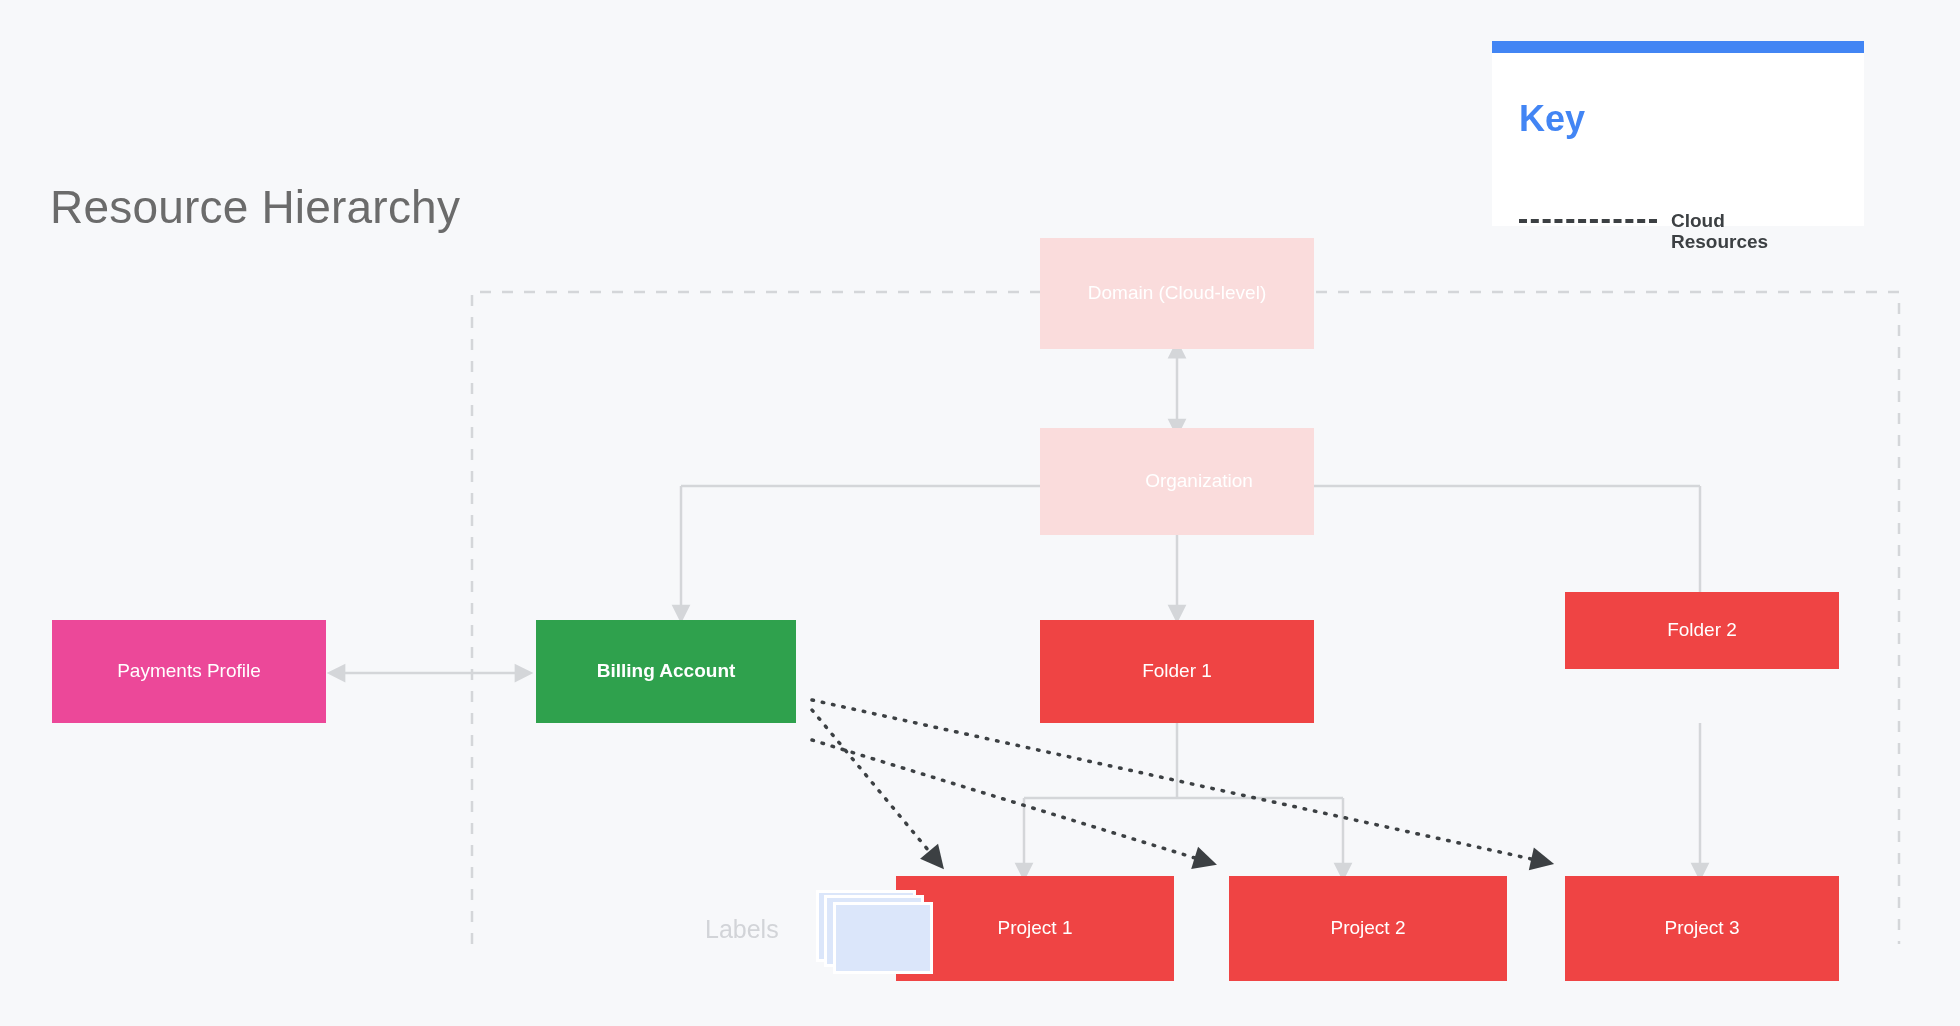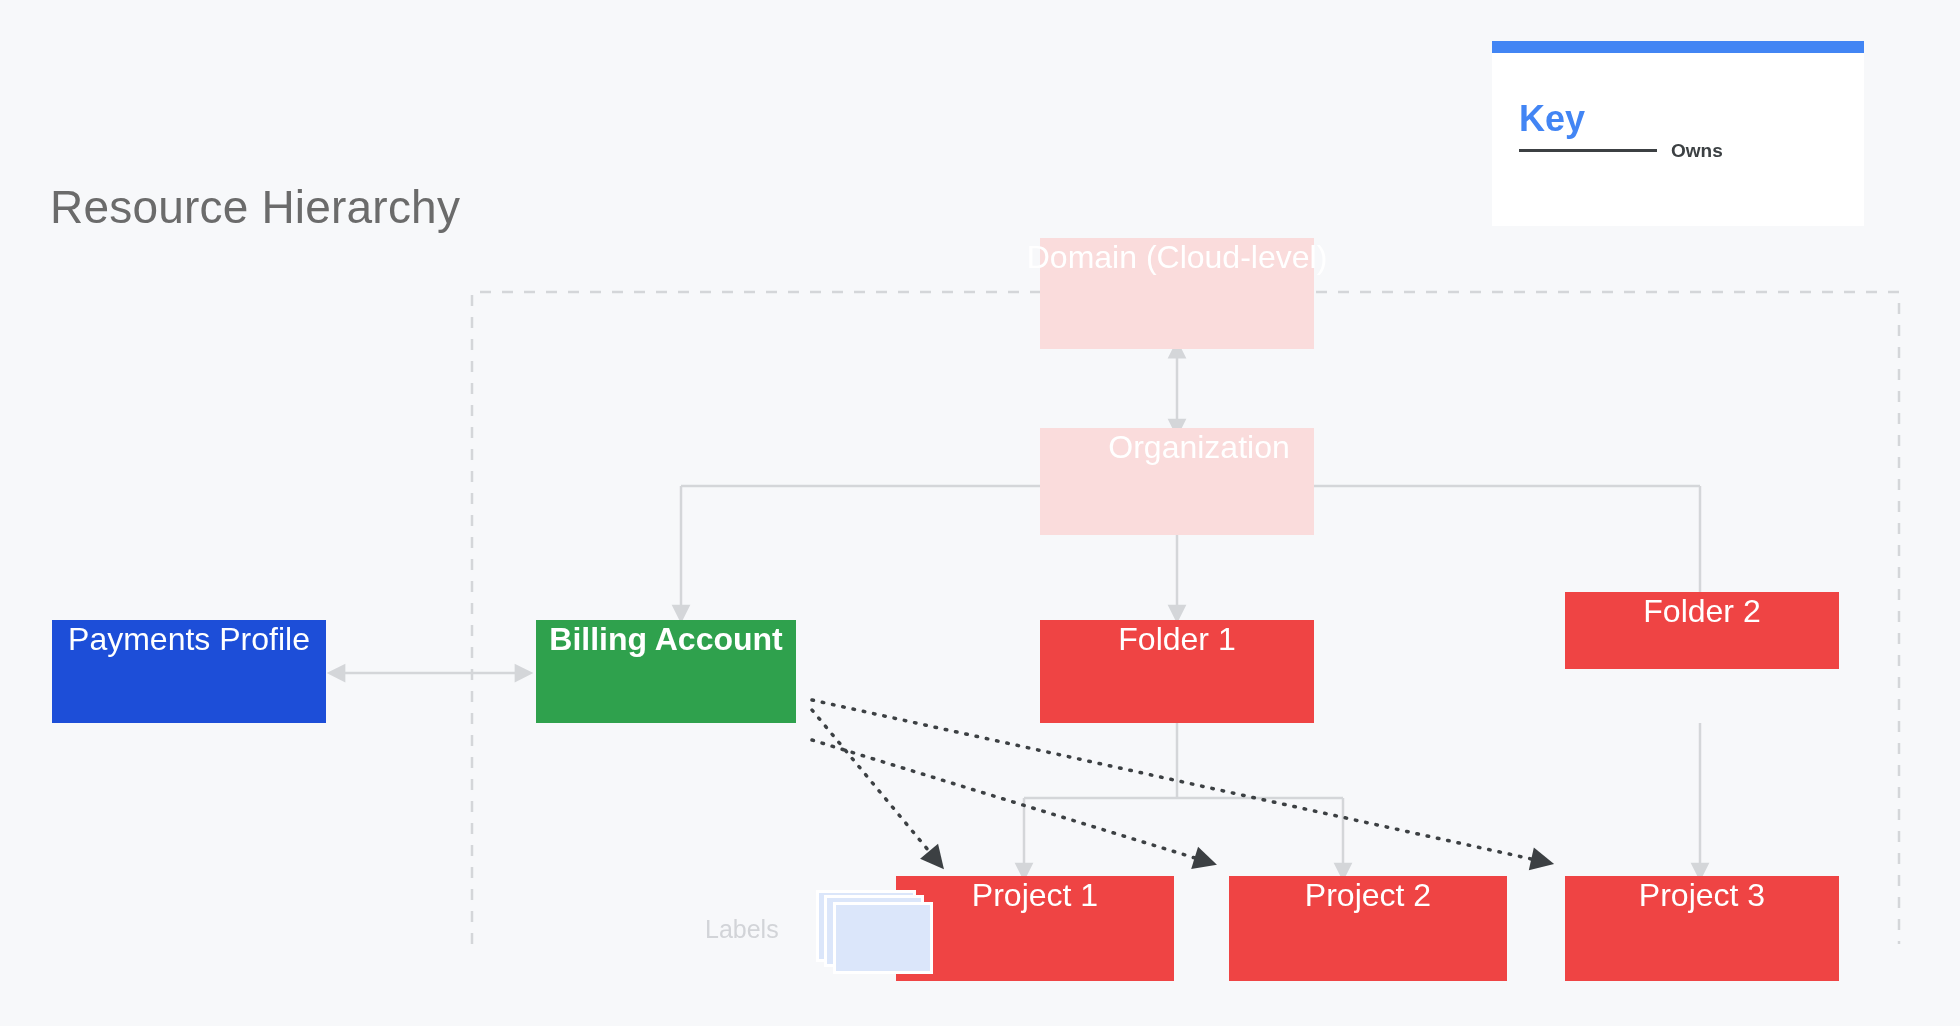--- a/index.html
+++ b/index.html
@@ -34,32 +34,32 @@
     color: #6b6b6b;
     letter-spacing: 0.2px;
     white-space: nowrap;
   }
 
   
   .node {
     position: absolute;
     box-sizing: border-box;
     display: flex;
-    align-items: flex-start;
+    align-items: center;
     justify-content: center;
-    font-size: 32px;
+    font-size: 19px;
     color: #ffffff;
     text-align: center;
     line-height: 1.2;
     white-space: nowrap;
   }
   .node.pink   { background: #fadcdc; }
   .node.blue   { background: #ef4444; }
   .node.green  { background: #2fa14d; font-weight: 700; }
-  .node.cream  { background: #1d4ed8; }
+  .node.cream  { background: #ec4899; }
 
   
   .labels-caption {
     position: absolute;
     font-size: 25px;
     color: #d2d4d8;
     white-space: nowrap;
   }
 
   
@@ -219,21 +219,22 @@
   <div class="sheet" style="left:0px;  top:0px;  width:100px; height:72px;"></div>
   <div class="sheet" style="left:8px;  top:5px;  width:100px; height:72px;"></div>
   <div class="sheet" style="left:17px; top:12px; width:100px; height:72px;"></div>
 </div>
 
 <div class="key-card">
   <div class="key-topbar"></div>
 
   <div class="key-title">Key</div>
 
-  <div class="key-row" style="top:100px;">
-    <span class="key-swatch solid">
+
+
+  <div class="key-row" style="top:170px;">
+    <span class="key-swatch dashed">
         <i></i>
       </span>
-    <span class="key-label">Owns</span>
+    <span class="key-label">Cloud
+Resources</span>
   </div>
-
-
 </div>
 
 </body></html>

